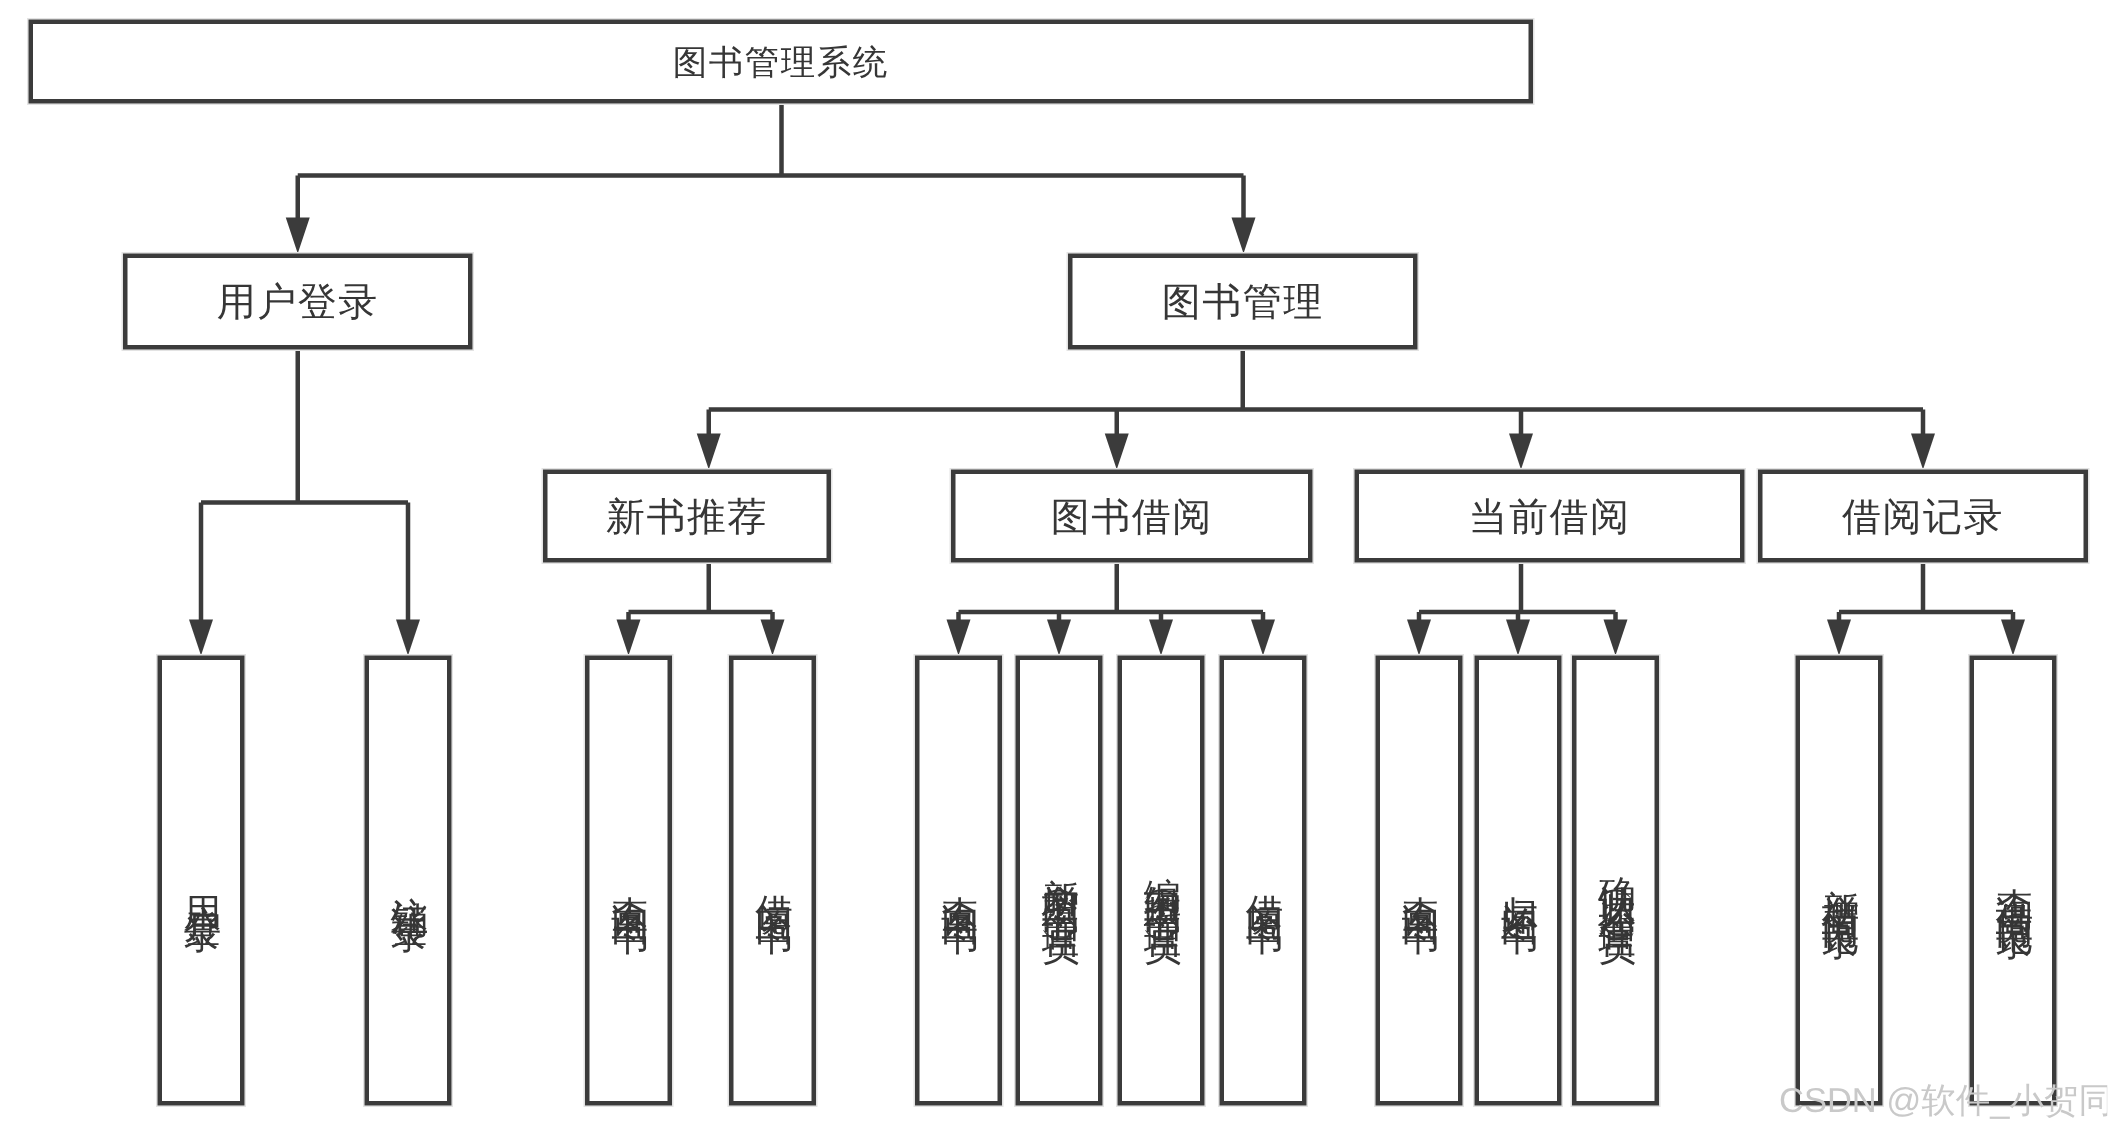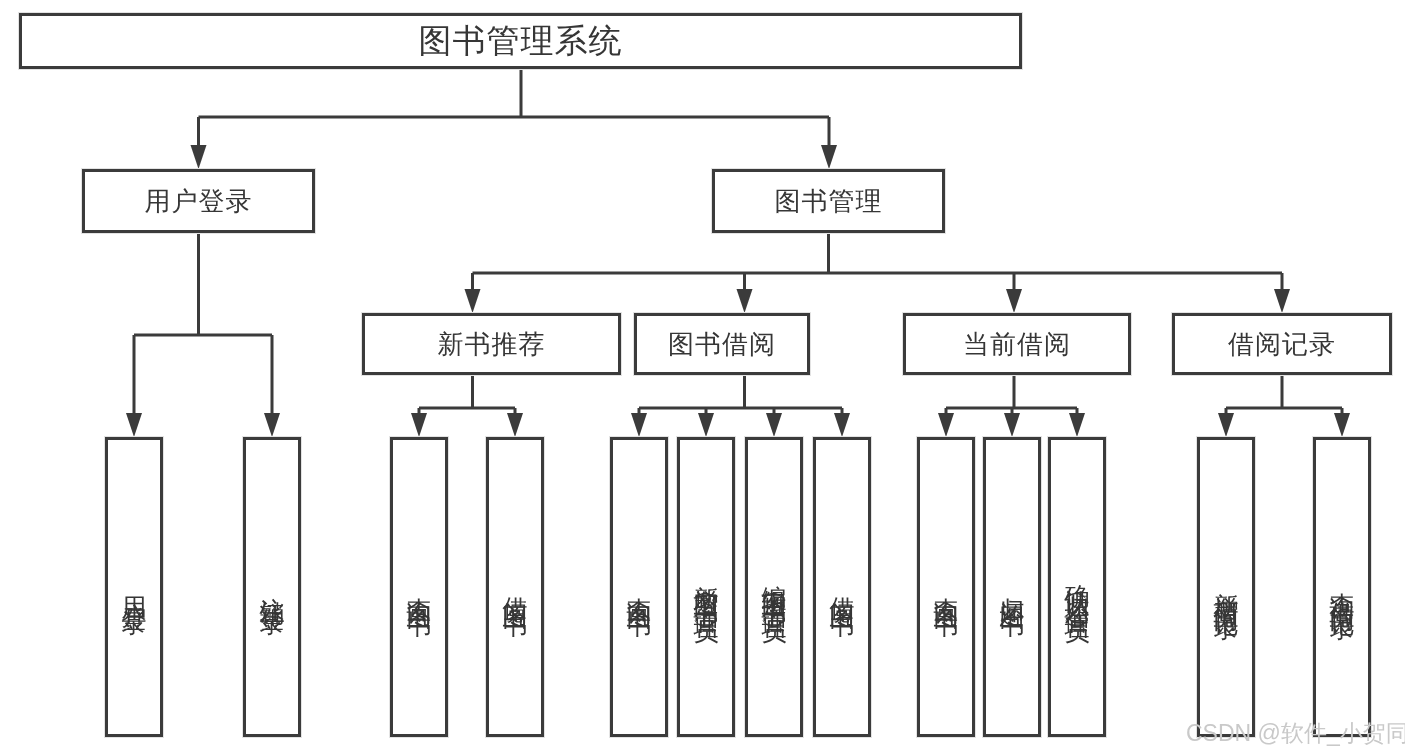--- a/index.html
+++ b/index.html
@@ -27,21 +27,21 @@
     align-items: center;
     justify-content: center;
     color: #363636;
     box-shadow: 0 0 0 1px #e3e3e3;
   }
   .h-label {
     font-size: 26px;
     letter-spacing: 1px;
     white-space: nowrap;
   }
-  .box.root .h-label { font-size: 33px; }
+  .box.root .h-label { font-size: 23px; }
   .leaf { width: 58px; top: 437px; height: 300px; }
   .v-label {
     writing-mode: vertical-rl;
     text-orientation: mixed;
     font-size: 25px;
     letter-spacing: 5px;
     line-height: 1;
     white-space: nowrap;
   }
   .watermark {
@@ -124,27 +124,27 @@
     <span class="h-label">图书管理系统</span>
   </div>
 
   <div class="box" style="left:82px; top:169px; width:233px; height:64px;">
     <span class="h-label">用户登录</span>
   </div>
   <div class="box" style="left:712px; top:169px; width:233px; height:64px;justify-content:center;">
     <span class="h-label">图书管理</span>
   </div>
 
-  <div class="box" style="left:362px; top:313px; width:259px; height:62px;">
+  <div class="box" style="left:362px; top:313px; width:192px; height:62px;">
     <span class="h-label">新书推荐</span>
   </div>
-  <div class="box" style="left:634px; top:313px; width:176px; height:62px;font-family:Liberation Mono, monospace;">
+  <div class="box" style="left:634px; top:313px; width:241px; height:62px;font-family:Liberation Mono, monospace;">
     <span class="h-label">图书借阅</span>
   </div>
-  <div class="box" style="left:903px; top:313px; width:228px; height:62px;justify-content:center;">
+  <div class="box" style="left:903px; top:313px; width:260px; height:62px;justify-content:center;">
     <span class="h-label">当前借阅</span>
   </div>
   <div class="box" style="left:1172px; top:313px; width:220px; height:62px;text-align:right;">
     <span class="h-label">借阅记录</span>
   </div>
 
   <div class="box leaf" style="left:105px;">
     <span class="v-label">用户登录</span>
   </div>
   <div class="box leaf" style="left:243px;">

